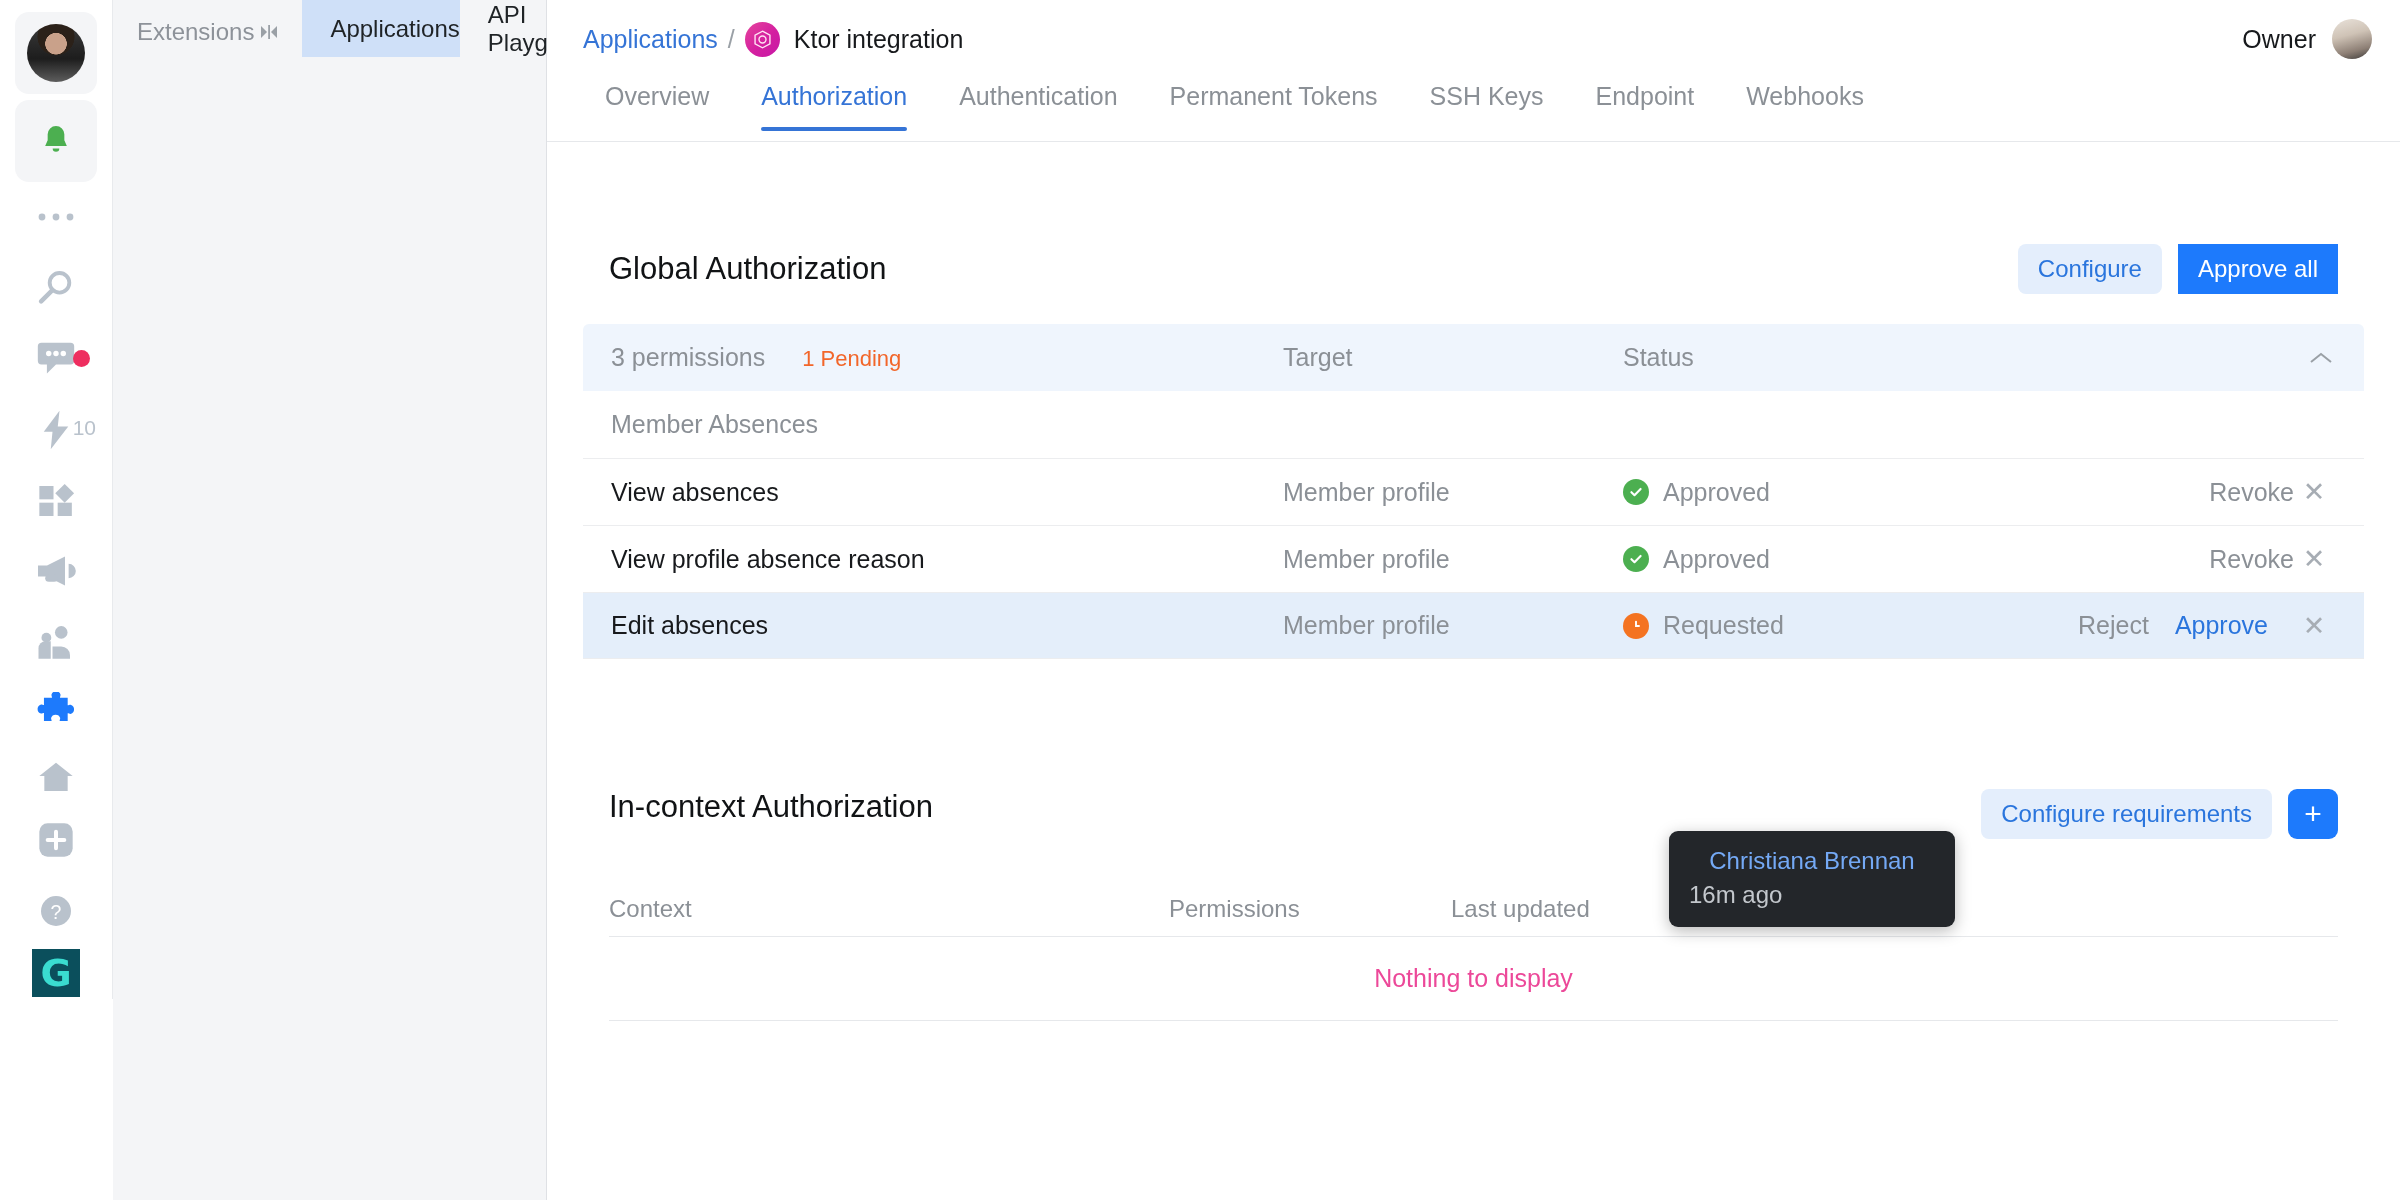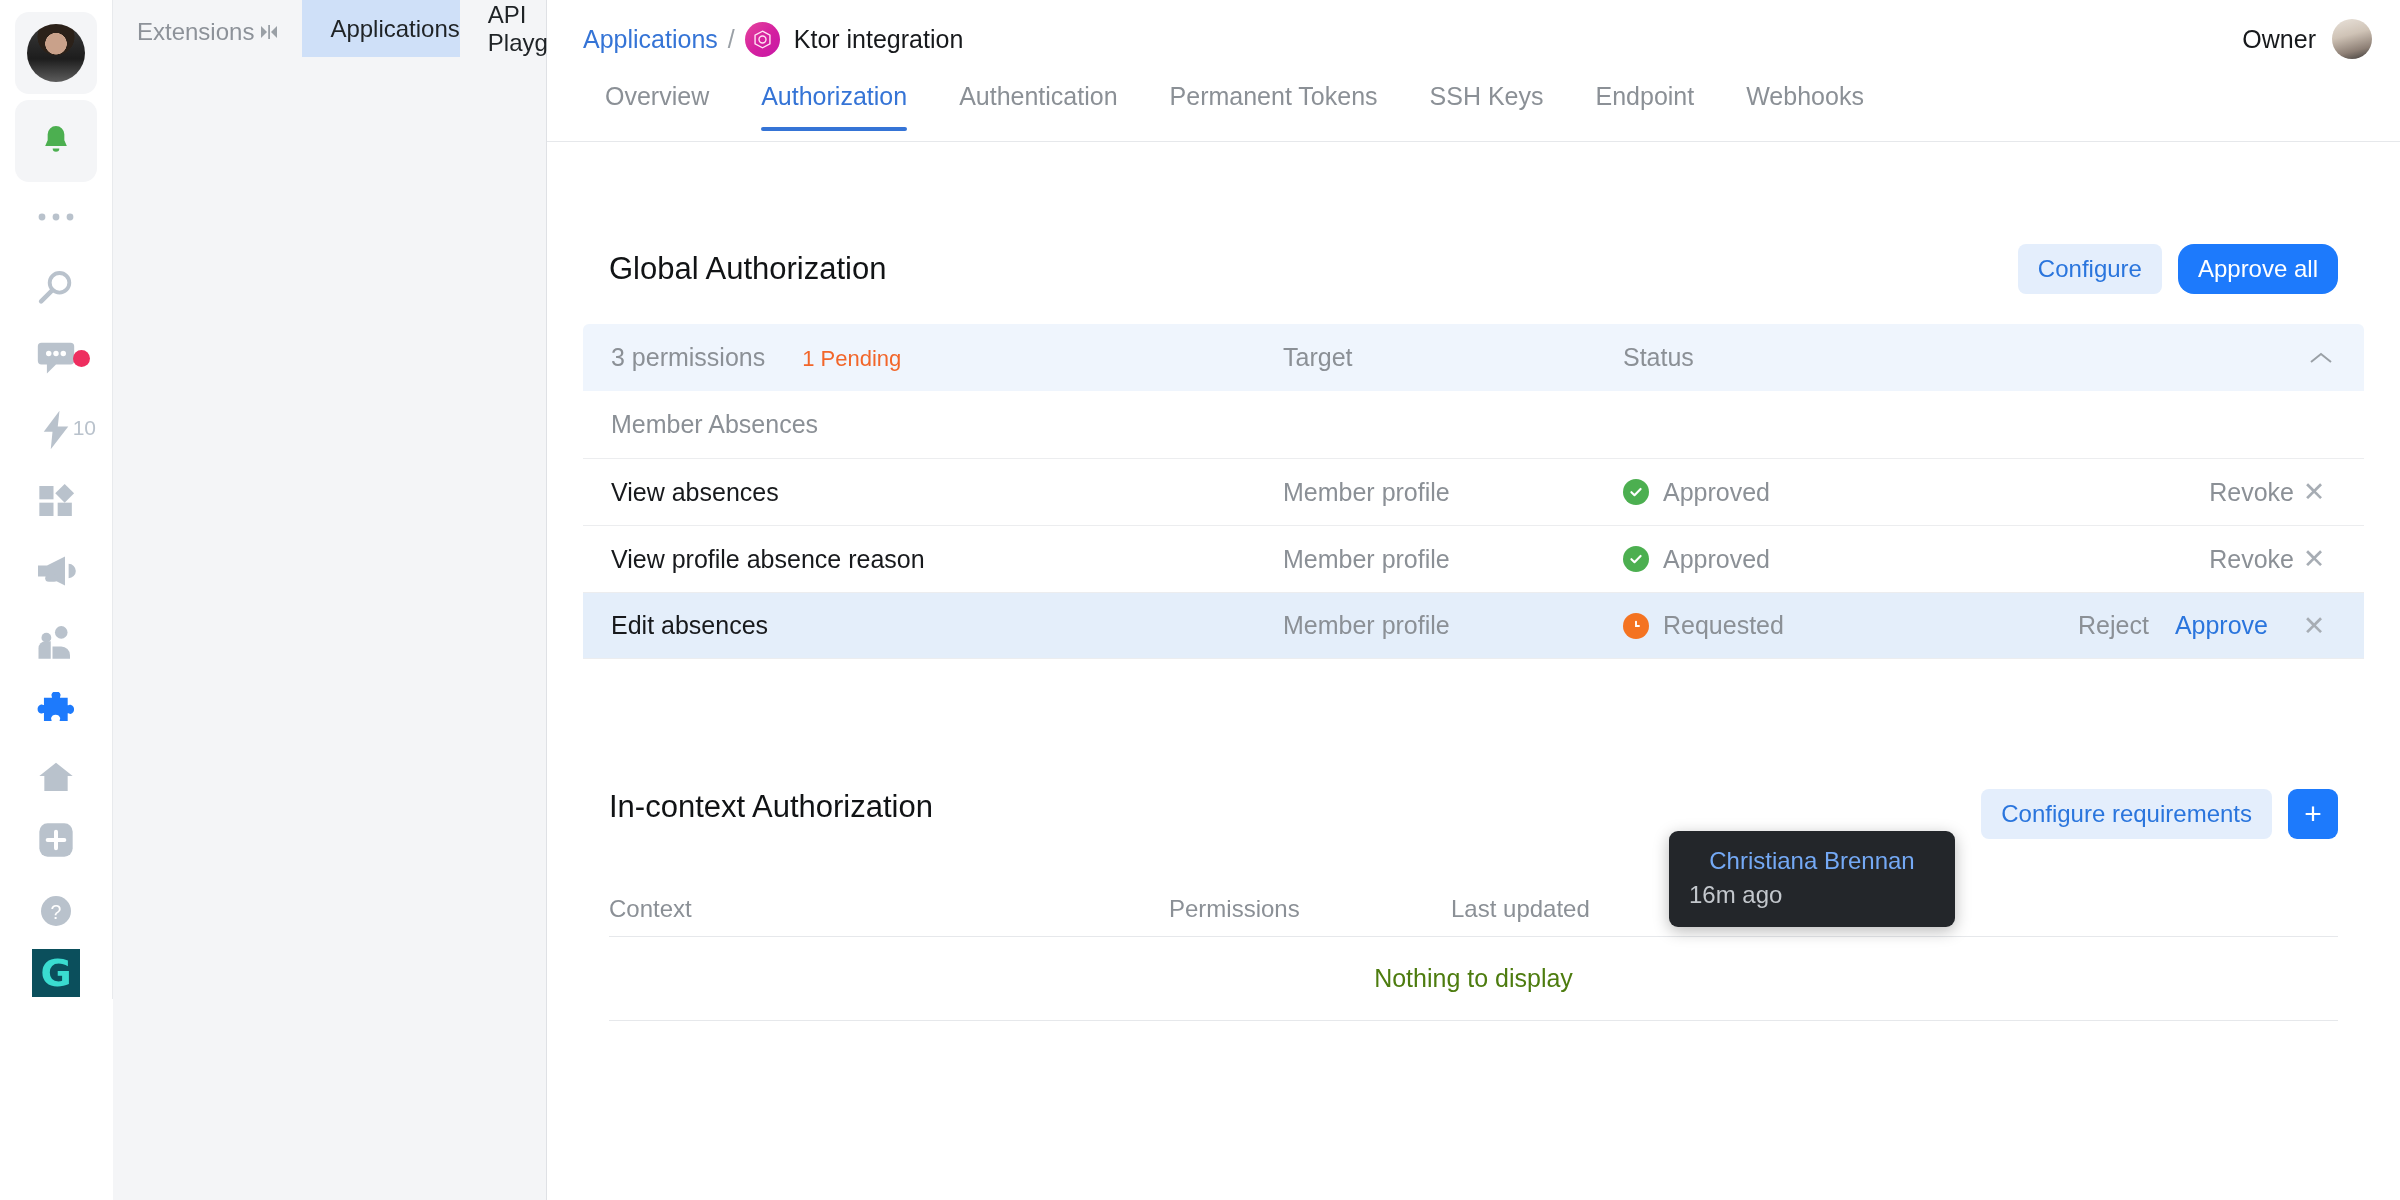--- a/index.html
+++ b/index.html
@@ -111,21 +111,21 @@
   .section-head { display: flex; align-items: center; margin-top: 102px; padding: 0 26px 0 26px; }
   .section-title { font-size: 31px; color: #111315; font-weight: normal; }
   .section-actions { margin-left: auto; display: flex; align-items: center; gap: 16px; }
   .btn-soft {
     background: #e4eefc; color: #2a75dd; font-size: 24px;
     padding: 11px 20px; border-radius: 8px; border: none; cursor: pointer;
     font-family: "Liberation Sans", sans-serif;
   }
   .btn-primary {
     background: #1d7afc; color: #ffffff; font-size: 24px;
-    padding: 11px 20px; border-radius: 16px; border: none; cursor: pointer;
+    padding: 11px 20px; border-radius: 0; border: none; cursor: pointer;
     font-family: "Liberation Sans", sans-serif;
   }
   .btn-plus {
     background: #1d7afc; color:#fff; width: 50px; height: 50px; border-radius: 9px;
     border: none; cursor: pointer; font-size: 30px; line-height: 1;
     display: flex; align-items: center; justify-content: center;
   }
 
   .perm-table { margin-top: 30px; border-radius: 7px; overflow: visible; }
   .perm-row { display: flex; align-items: center; height: 67px; padding: 0 30px 0 28px; }
@@ -161,21 +161,21 @@
   .tt-name { font-size: 24px; color: #74a9f5; margin-bottom: 6px; text-align: center; }
   .tt-time { font-size: 24px; color: #c3c7cc; }
 
   .section2-head { display: flex; margin-top: 130px; padding: 0 26px 0 26px; }
   .ctx-table { margin-top: 42px; padding: 0 26px; }
   .ctx-head { display: flex; align-items: center; height: 56px; border-bottom: 1px solid #e6e8eb; }
   .ctx-h1 { flex: 0 0 560px; font-size: 24px; color: #8b9096; }
   .ctx-h2 { flex: 0 0 282px; font-size: 24px; color: #8b9096; }
   .ctx-h3 { flex: 1 1 auto; font-size: 24px; color: #8b9096; }
   .ctx-empty { height: 84px; display: flex; align-items: center; justify-content: center;
-    font-size: 25px; color: #4d7c0f; border-bottom: 1px solid #e6e8eb; }
+    font-size: 25px; color: #ec4899; border-bottom: 1px solid #e6e8eb; }
 </style>
 </head>
 <body>
 
 <div class="app">
 
   <div class="rail">
     <div class="rail-top">
       <div class="rail-tile first">
         <div class="avatar-img"></div>

